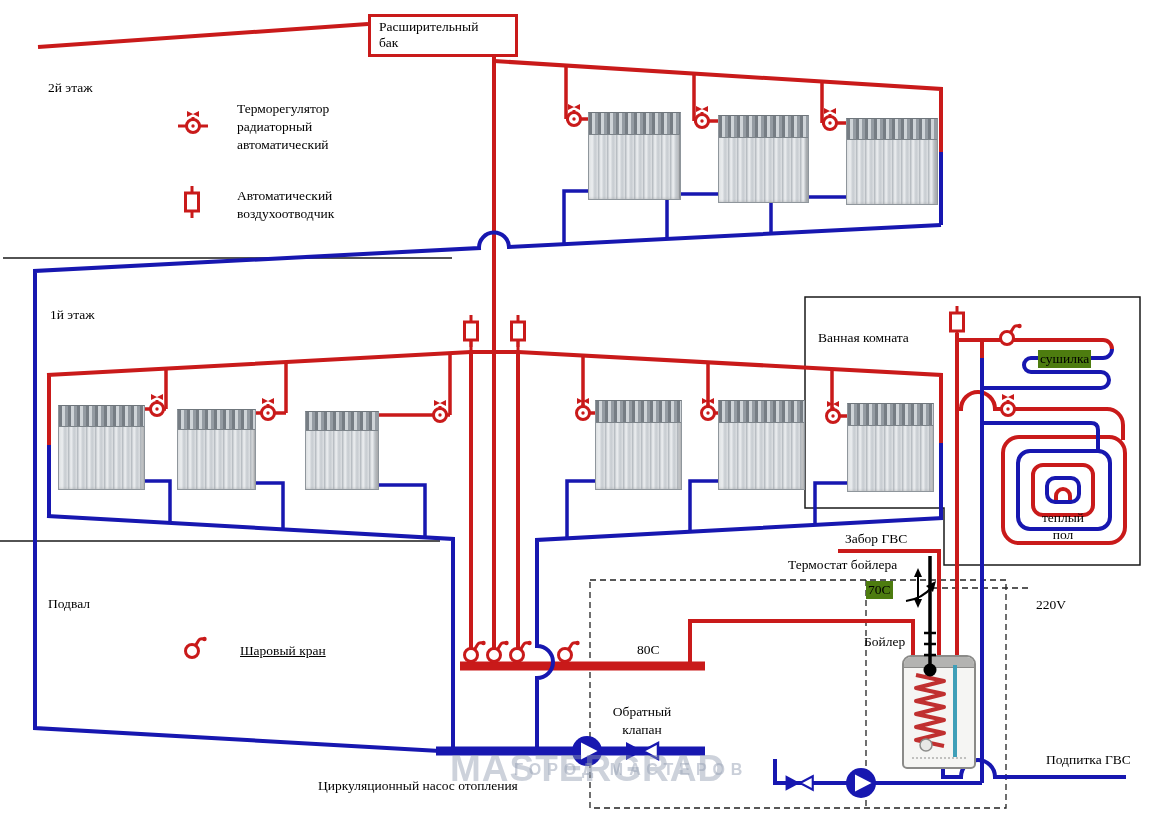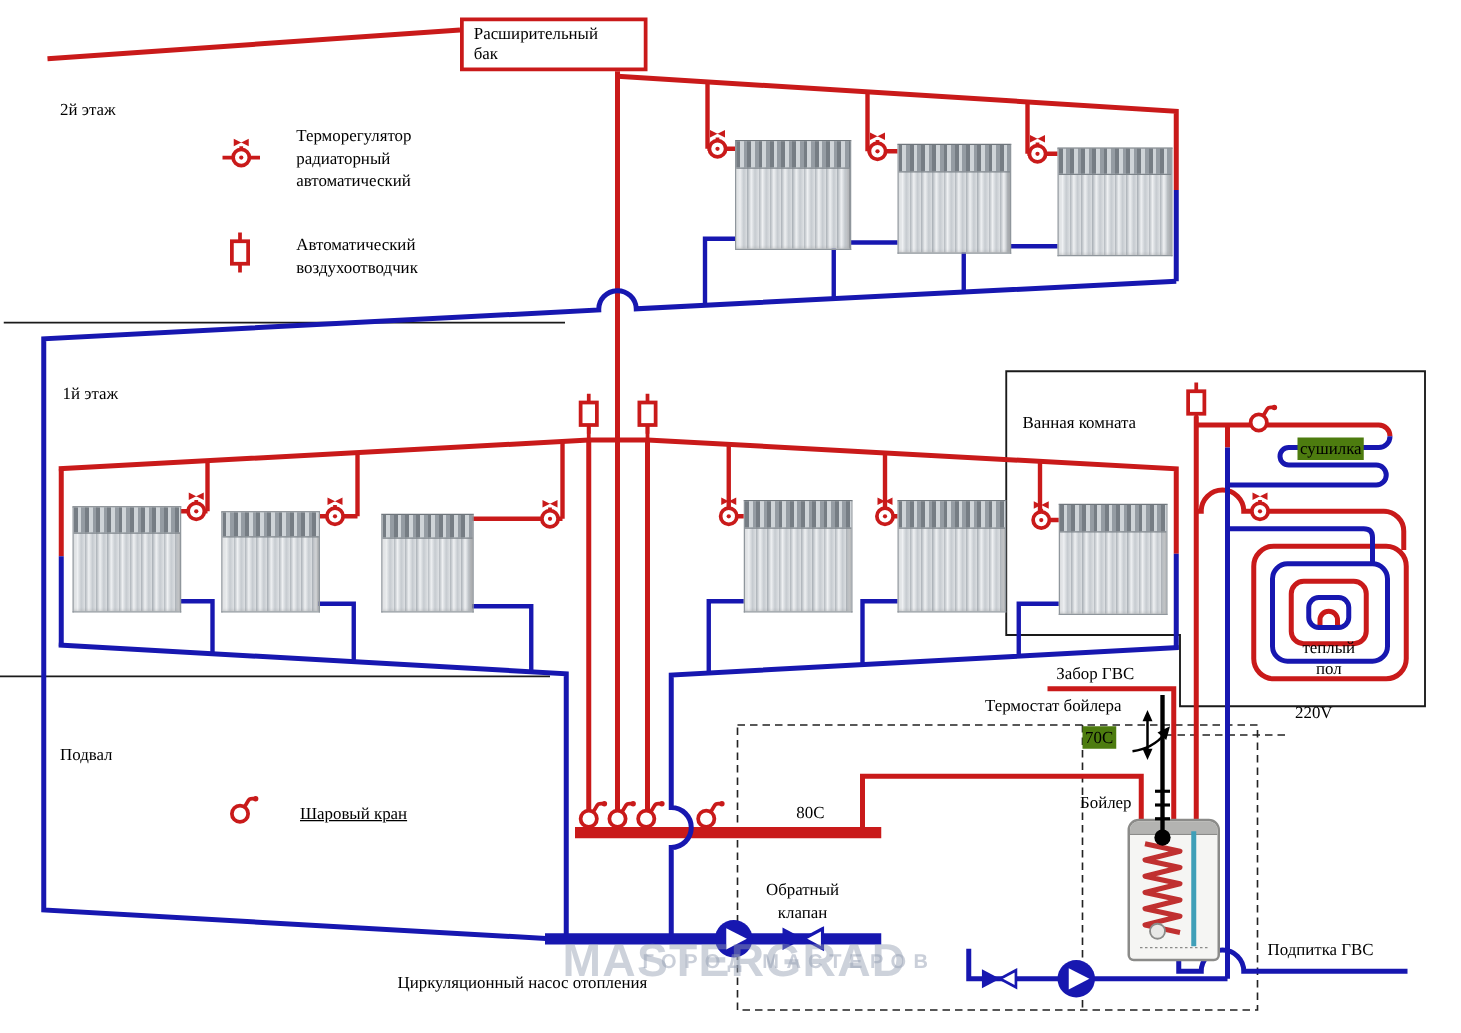--- a/index.html
+++ b/index.html
@@ -258,28 +258,28 @@
   <div class="lbl" style="left:240px;top:642px;text-decoration:underline;">Шаровый кран</div>
 
   <div class="lbl" style="left:818px;top:329px;">Ванная комната</div>
   <div class="lbl bgw" style="left:1038px;top:350px;">сушилка</div>
   <div class="lbl pre ctr" style="left:1030px;top:509px;width:66px;line-height:17px;">теплый
 пол</div>
 
   <div class="lbl" style="left:845px;top:530px;">Забор ГВС</div>
   <div class="lbl" style="left:788px;top:556px;">Термостат бойлера</div>
   <div class="lbl bgw" style="left:866px;top:581px;">70C</div>
-  <div class="lbl" style="left:1036px;top:561px;">220V</div>
+  <div class="lbl" style="left:1036px;top:596px;">220V</div>
   <div class="lbl" style="left:864px;top:633px;">Бойлер</div>
   <div class="lbl" style="left:637px;top:641px;">80C</div>
 
   <div class="lbl pre ctr" style="left:596px;top:703px;width:92px;">Обратный
 клапан</div>
   <div class="lbl" style="left:318px;top:777px;">Циркуляционный насос отопления</div>
-  <div class="lbl" style="left:1014px;top:751px;">Подпитка ГВС</div>
+  <div class="lbl" style="left:1046px;top:751px;">Подпитка ГВС</div>
 
   <div id="wm1">MASTERGRAD</div>
   <div id="wm2">ГОРОД МАСТЕРОВ</div>
 
   <svg class="layer" width="1169" height="826" viewBox="0 0 1169 826">
     <g stroke="#000" fill="none">
       <line x1="930" y1="556" x2="930" y2="664" stroke-width="3.5"></line>
       <line x1="924" y1="633" x2="936" y2="633" stroke-width="2.5"></line>
       <line x1="924" y1="644" x2="936" y2="644" stroke-width="2.5"></line>
       <line x1="924" y1="655" x2="936" y2="655" stroke-width="2.5"></line>

